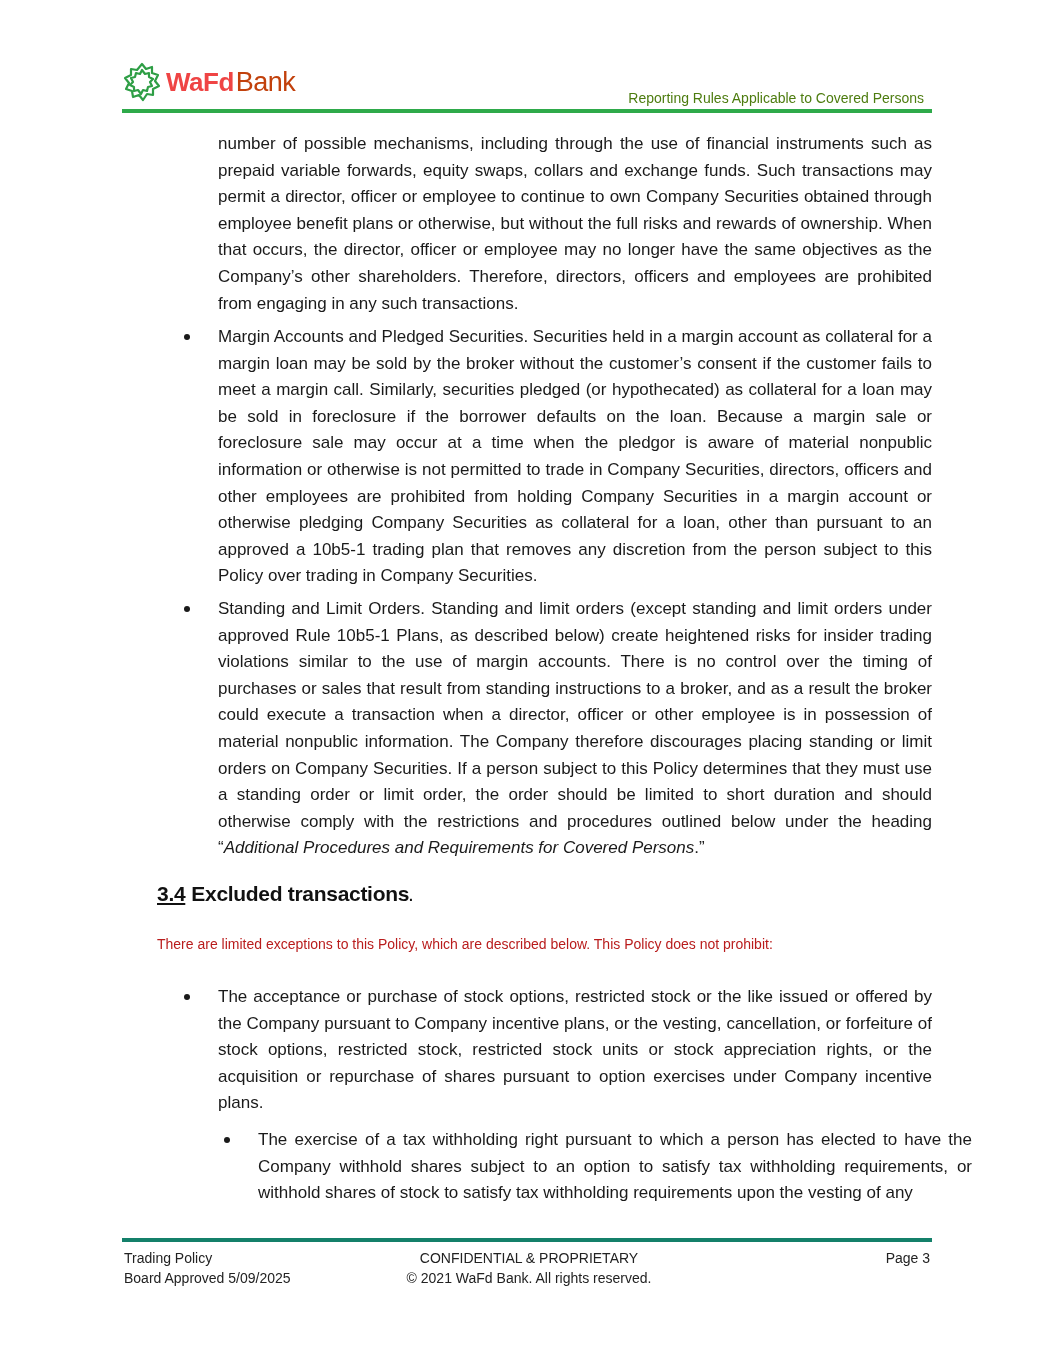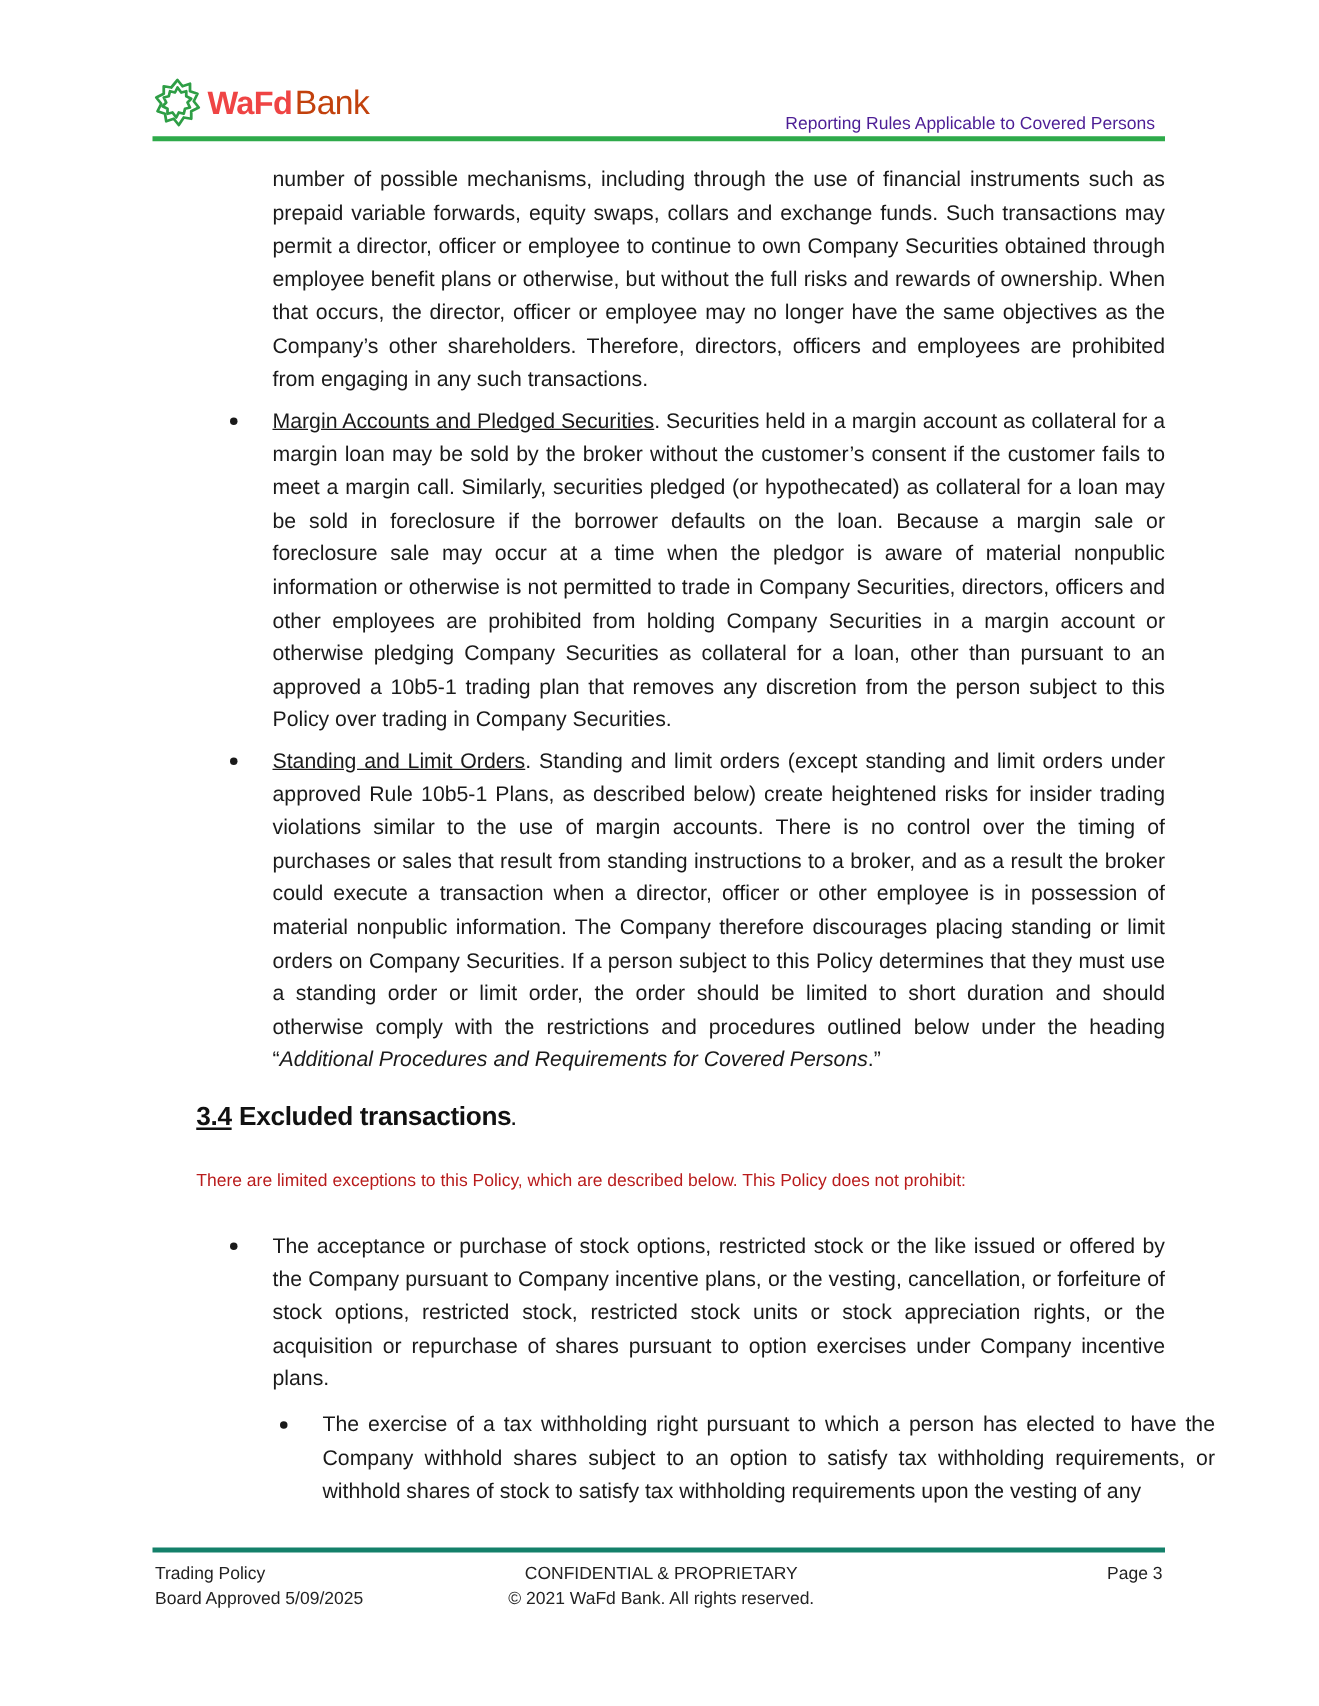--- a/index.html
+++ b/index.html
@@ -48,21 +48,21 @@
       font-size: 27px;
       color: #c2410c;
       margin-left: 2px;
       letter-spacing: -0.5px;
     }
     .header-title {
       position: absolute;
       right: 8px;
       top: 32px;
       font-size: 14px;
-      color: #4c1d95;
+      color: #4d7c0f;
     }
     .header-rule {
       position: absolute;
       left: 0;
       top: 51px;
       width: 810px;
       height: 4px;
       background: #2eaa4a;
     }
     .body-text {
@@ -84,21 +84,20 @@
     .bullet-dot {
       position: absolute;
       left: -34px;
       top: 10px;
       width: 6px;
       height: 6px;
       border-radius: 50%;
       background: #1a1a1a;
     }
     .u {
-      text-decoration: underline;
     }
     .it {
       font-style: italic;
     }
     .section-heading {
       position: absolute;
       left: 157px;
       top: 882px;
       font-size: 21px;
       font-weight: 700;

